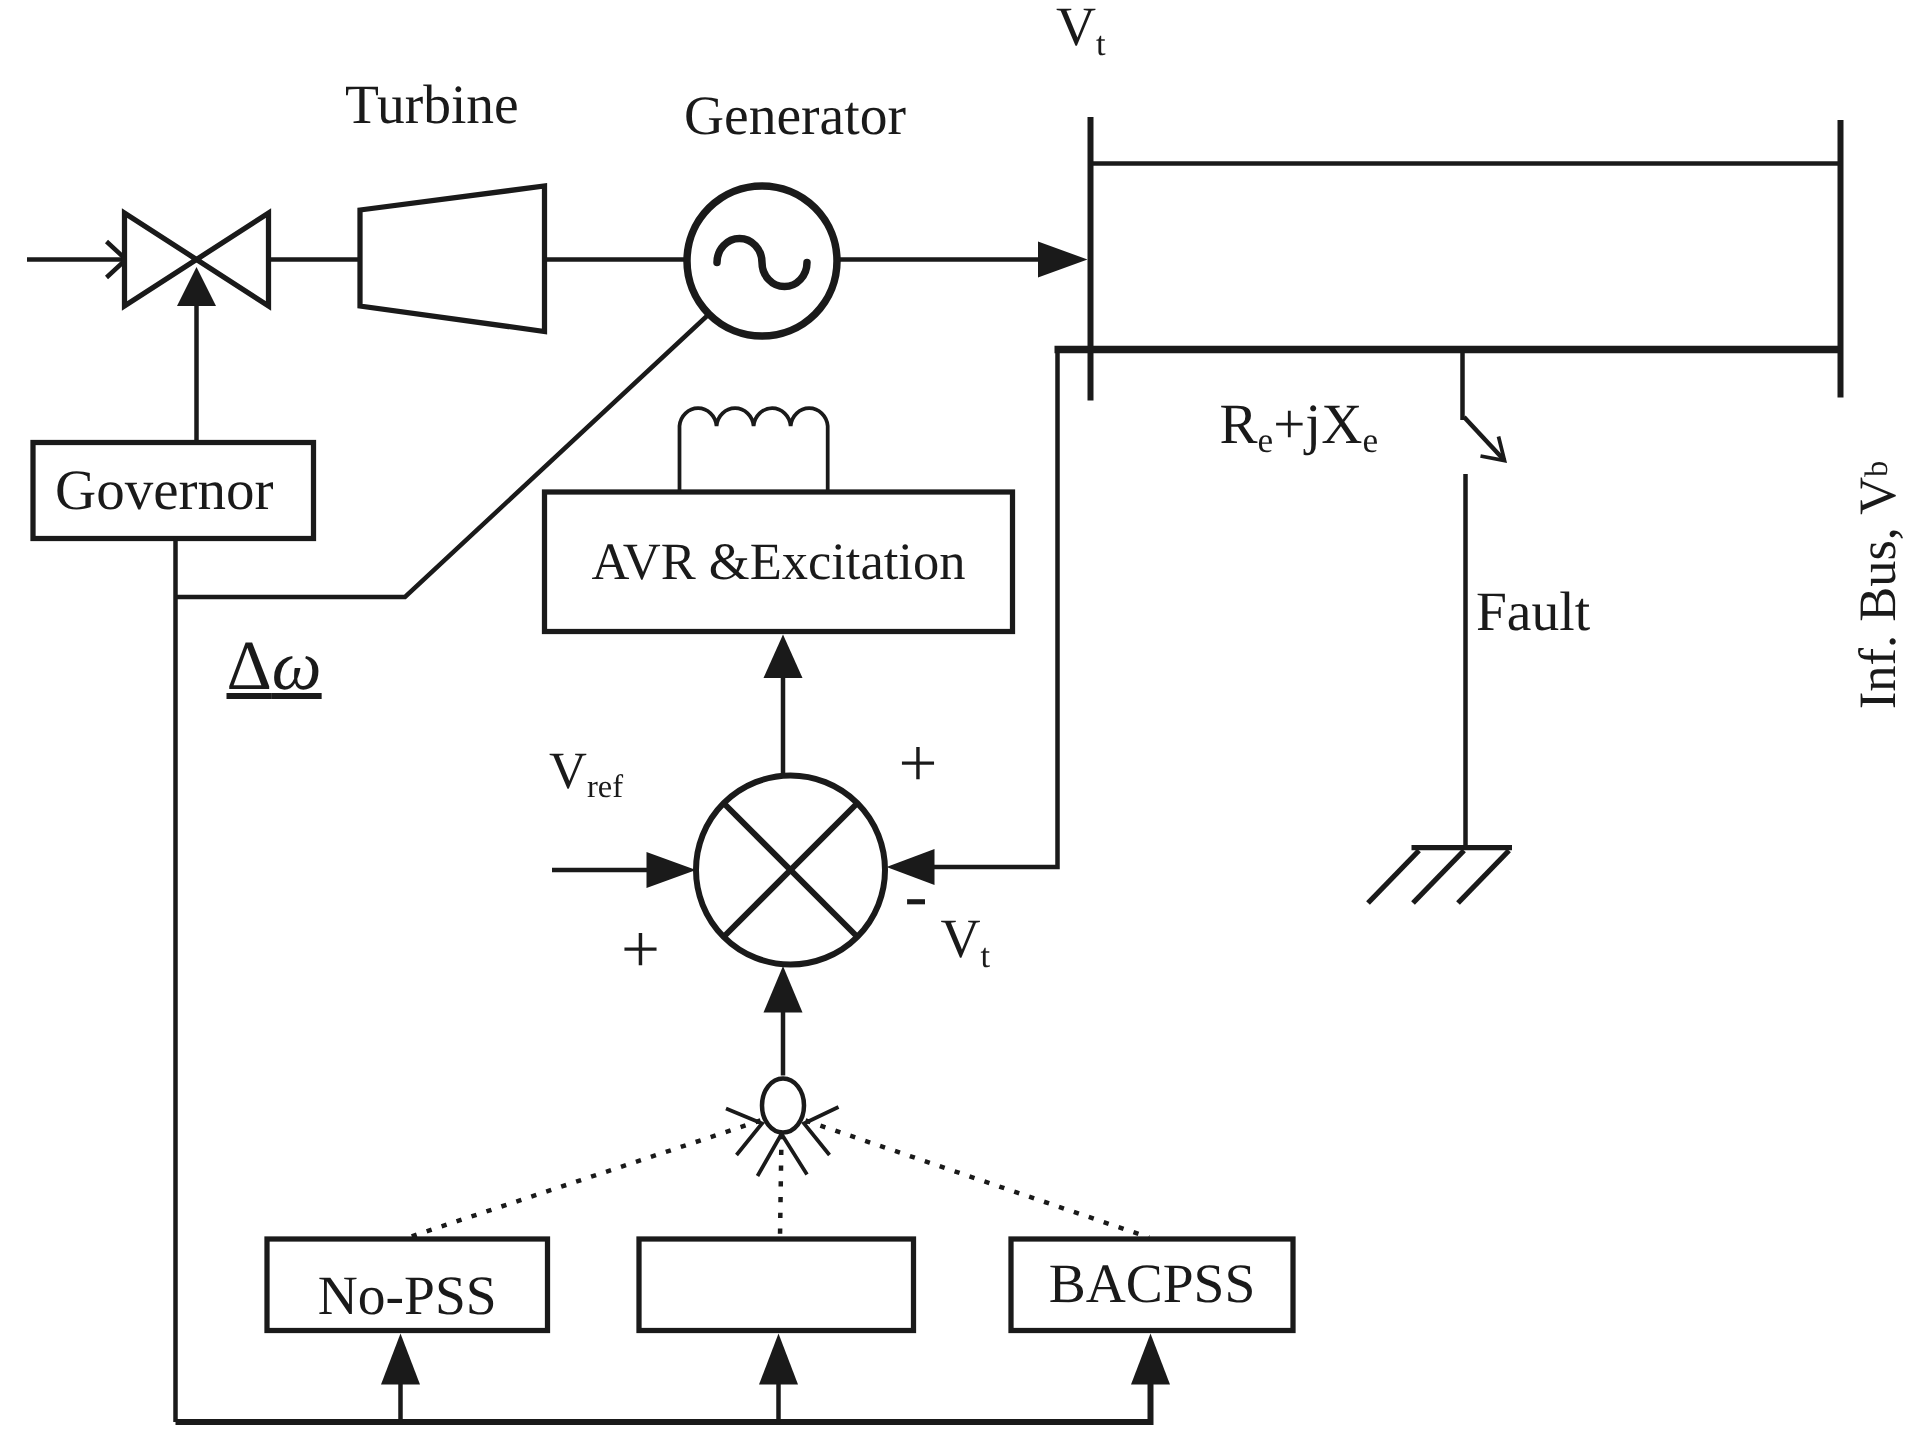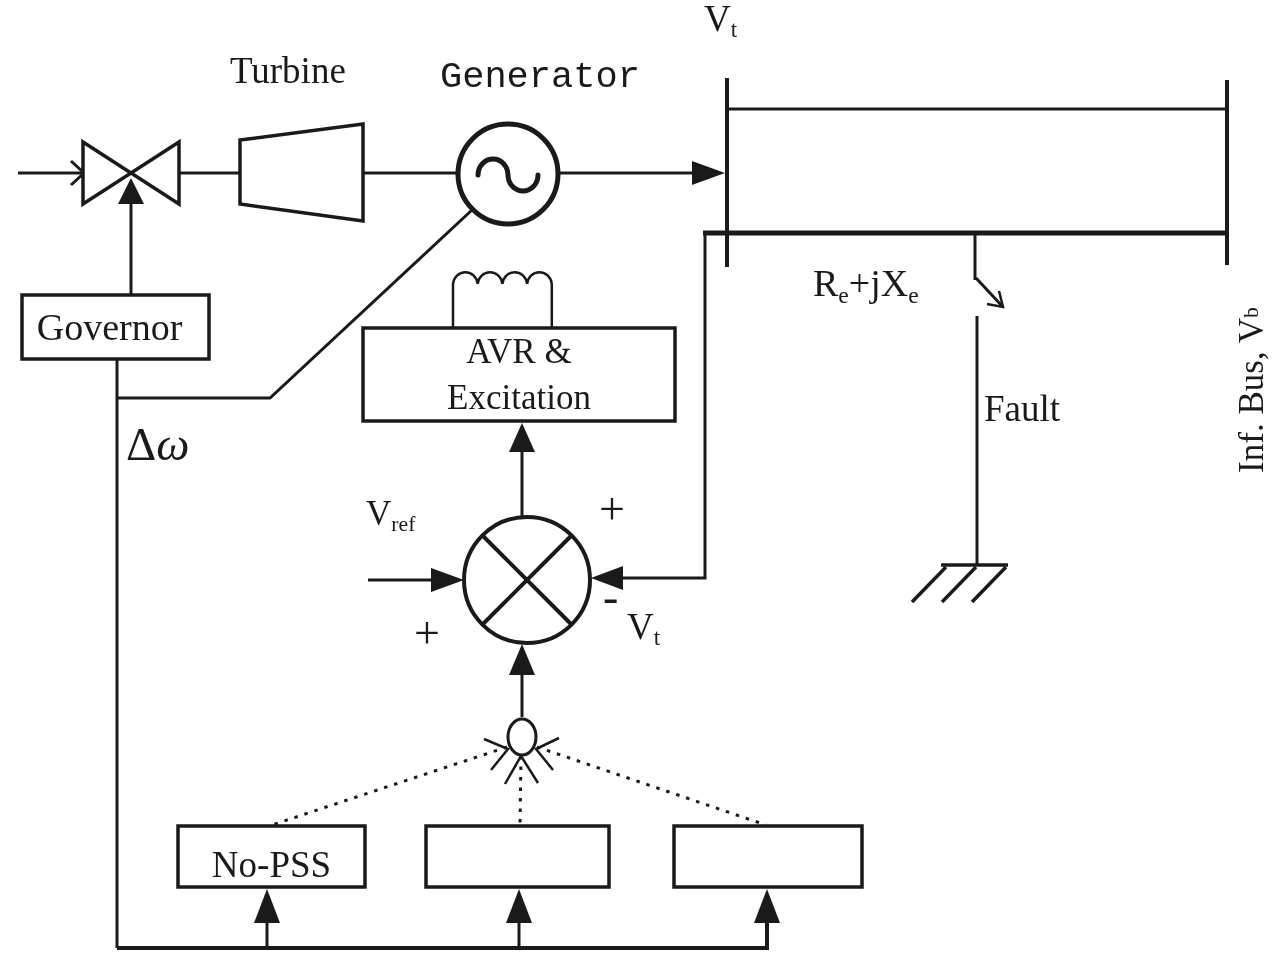--- a/index.html
+++ b/index.html
@@ -101,33 +101,33 @@
       <path d="M117,948 H767 V921" stroke-width="4"></path>
       <line x1="267" y1="921" x2="267" y2="948"></line>
       <line x1="519" y1="921" x2="519" y2="948"></line>
       <polygon points="267,889 254,923 280,923" fill="#1a1a1a" stroke="none"></polygon>
       <polygon points="519,889 506,923 532,923" fill="#1a1a1a" stroke="none"></polygon>
       <polygon points="767,889 754,923 780,923" fill="#1a1a1a" stroke="none"></polygon>
     </g>
   </svg>
 
   <div class="lbl" style="left:230px;top:52px;font-size:37px;">Turbine</div>
-  <div class="lbl" style="left:440px;top:59px;font-size:37px;font-family:Liberation Mono, monospace;">Generator</div>
+  <div class="lbl" style="left:456px;top:59px;font-size:37px;">Generator</div>
 
   <div class="lbl" style="left:704px;top:0px;font-size:37px;">
     <span>V</span><sub>t</sub>
   </div>
 
   <div class="lbl boxlbl" style="left:22px;top:295px;width:175px;height:64px;font-size:38px;">Governor</div>
 
-  <div class="lbl" style="left:126px;top:421px;font-size:47px;">
+  <div class="lbl" style="left:151px;top:421px;font-size:47px;text-decoration:underline;">
     <span>Δ</span><span class="it">ω</span>
   </div>
 
-  <div class="lbl boxlbl" style="left:363px;top:328px;width:312px;height:93px;font-size:35px;line-height:1.3;flex-direction:column;">
+  <div class="lbl boxlbl" style="left:363px;top:328px;width:312px;height:93px;font-size:35px;line-height:1.3;flex-direction:row;">
     <span>AVR &amp;</span>
     <span>Excitation</span>
   </div>
 
   <div class="lbl" style="left:813px;top:264px;font-size:38px;">
     <span>R</span><sub>e</sub><span>+jX</span><sub>e</sub>
   </div>
 
   <div class="lbl" style="left:971px;top:390px;font-size:37px;margin-left:13px;">Fault</div>
 
@@ -141,14 +141,15 @@
   </div>
 
   <div class="lbl" style="left:599px;top:486px;font-size:46px;">+</div>
   <div class="lbl" style="left:603px;top:574px;font-size:46px;">-</div>
   <div class="lbl" style="left:627px;top:608px;font-size:37px;">
     <span>V</span><sub>t</sub>
   </div>
   <div class="lbl" style="left:414px;top:610px;font-size:46px;">+</div>
 
   <div class="lbl boxlbl" style="left:178px;top:826px;width:187px;height:77px;font-size:37px;">No-PSS</div>
+  <div class="lbl boxlbl" style="left:674px;top:826px;width:188px;height:61px;font-size:37px;">BACPSS</div>
 
 </div>
 
 </body></html>

